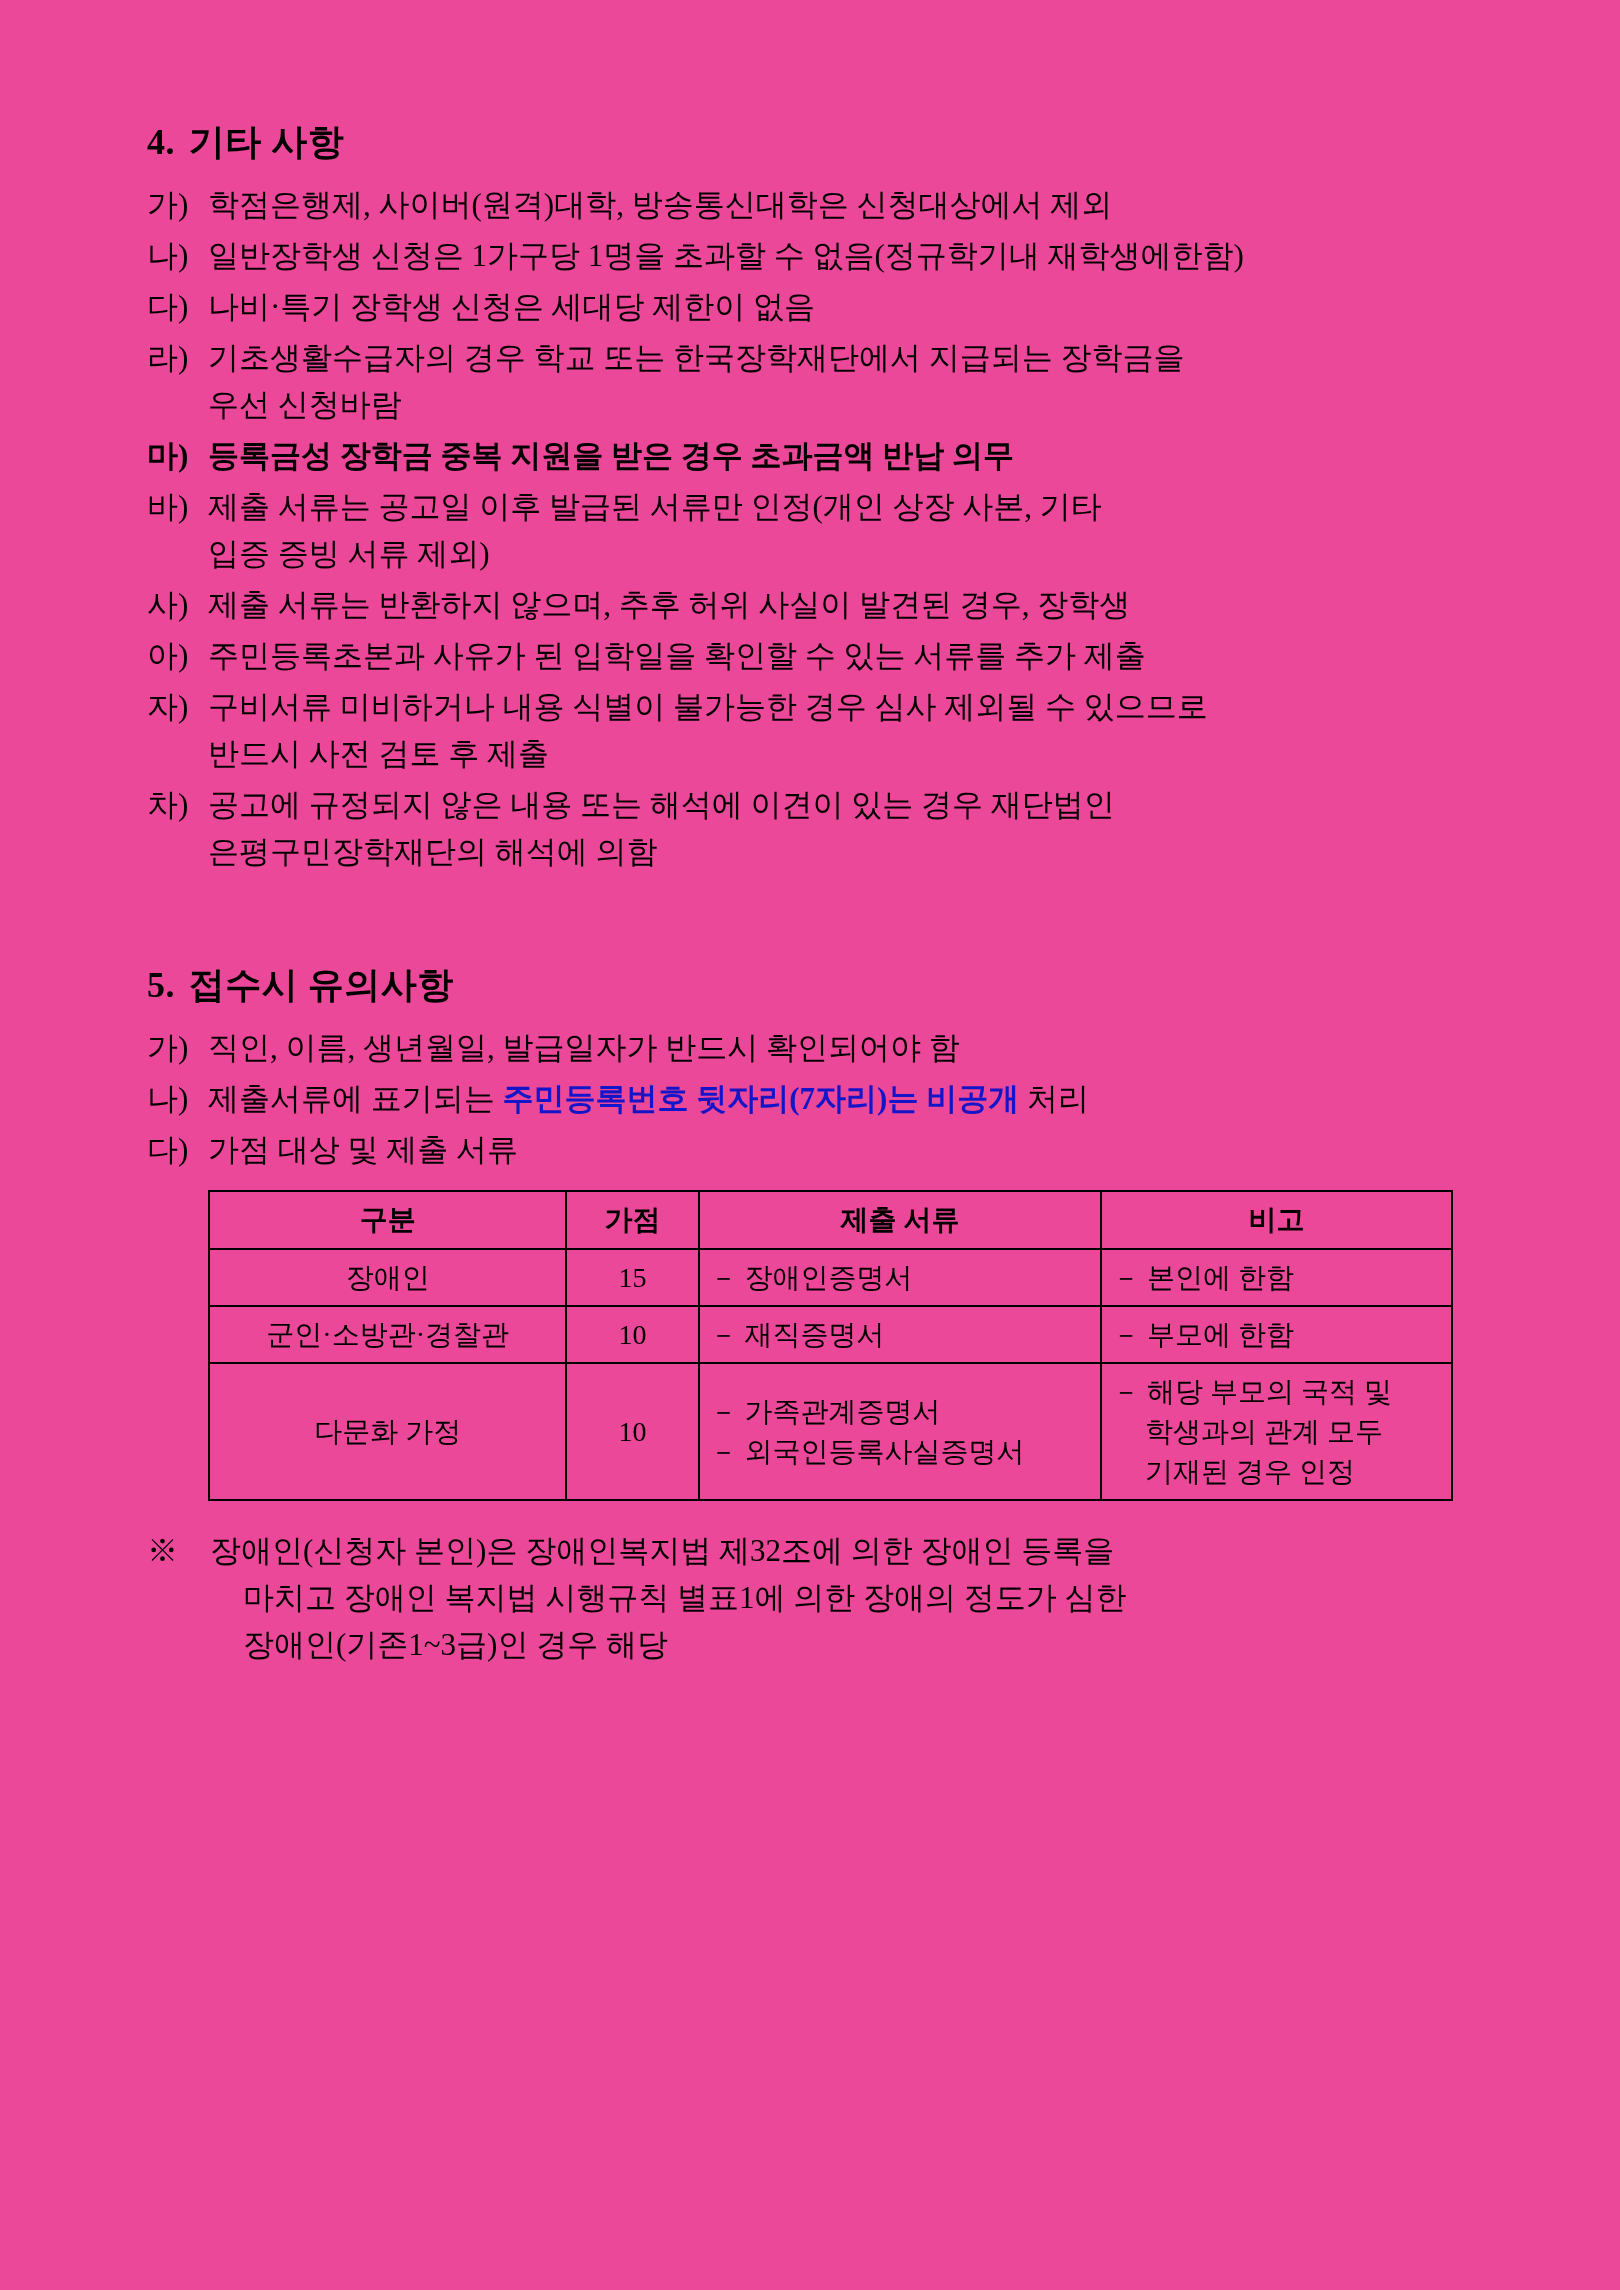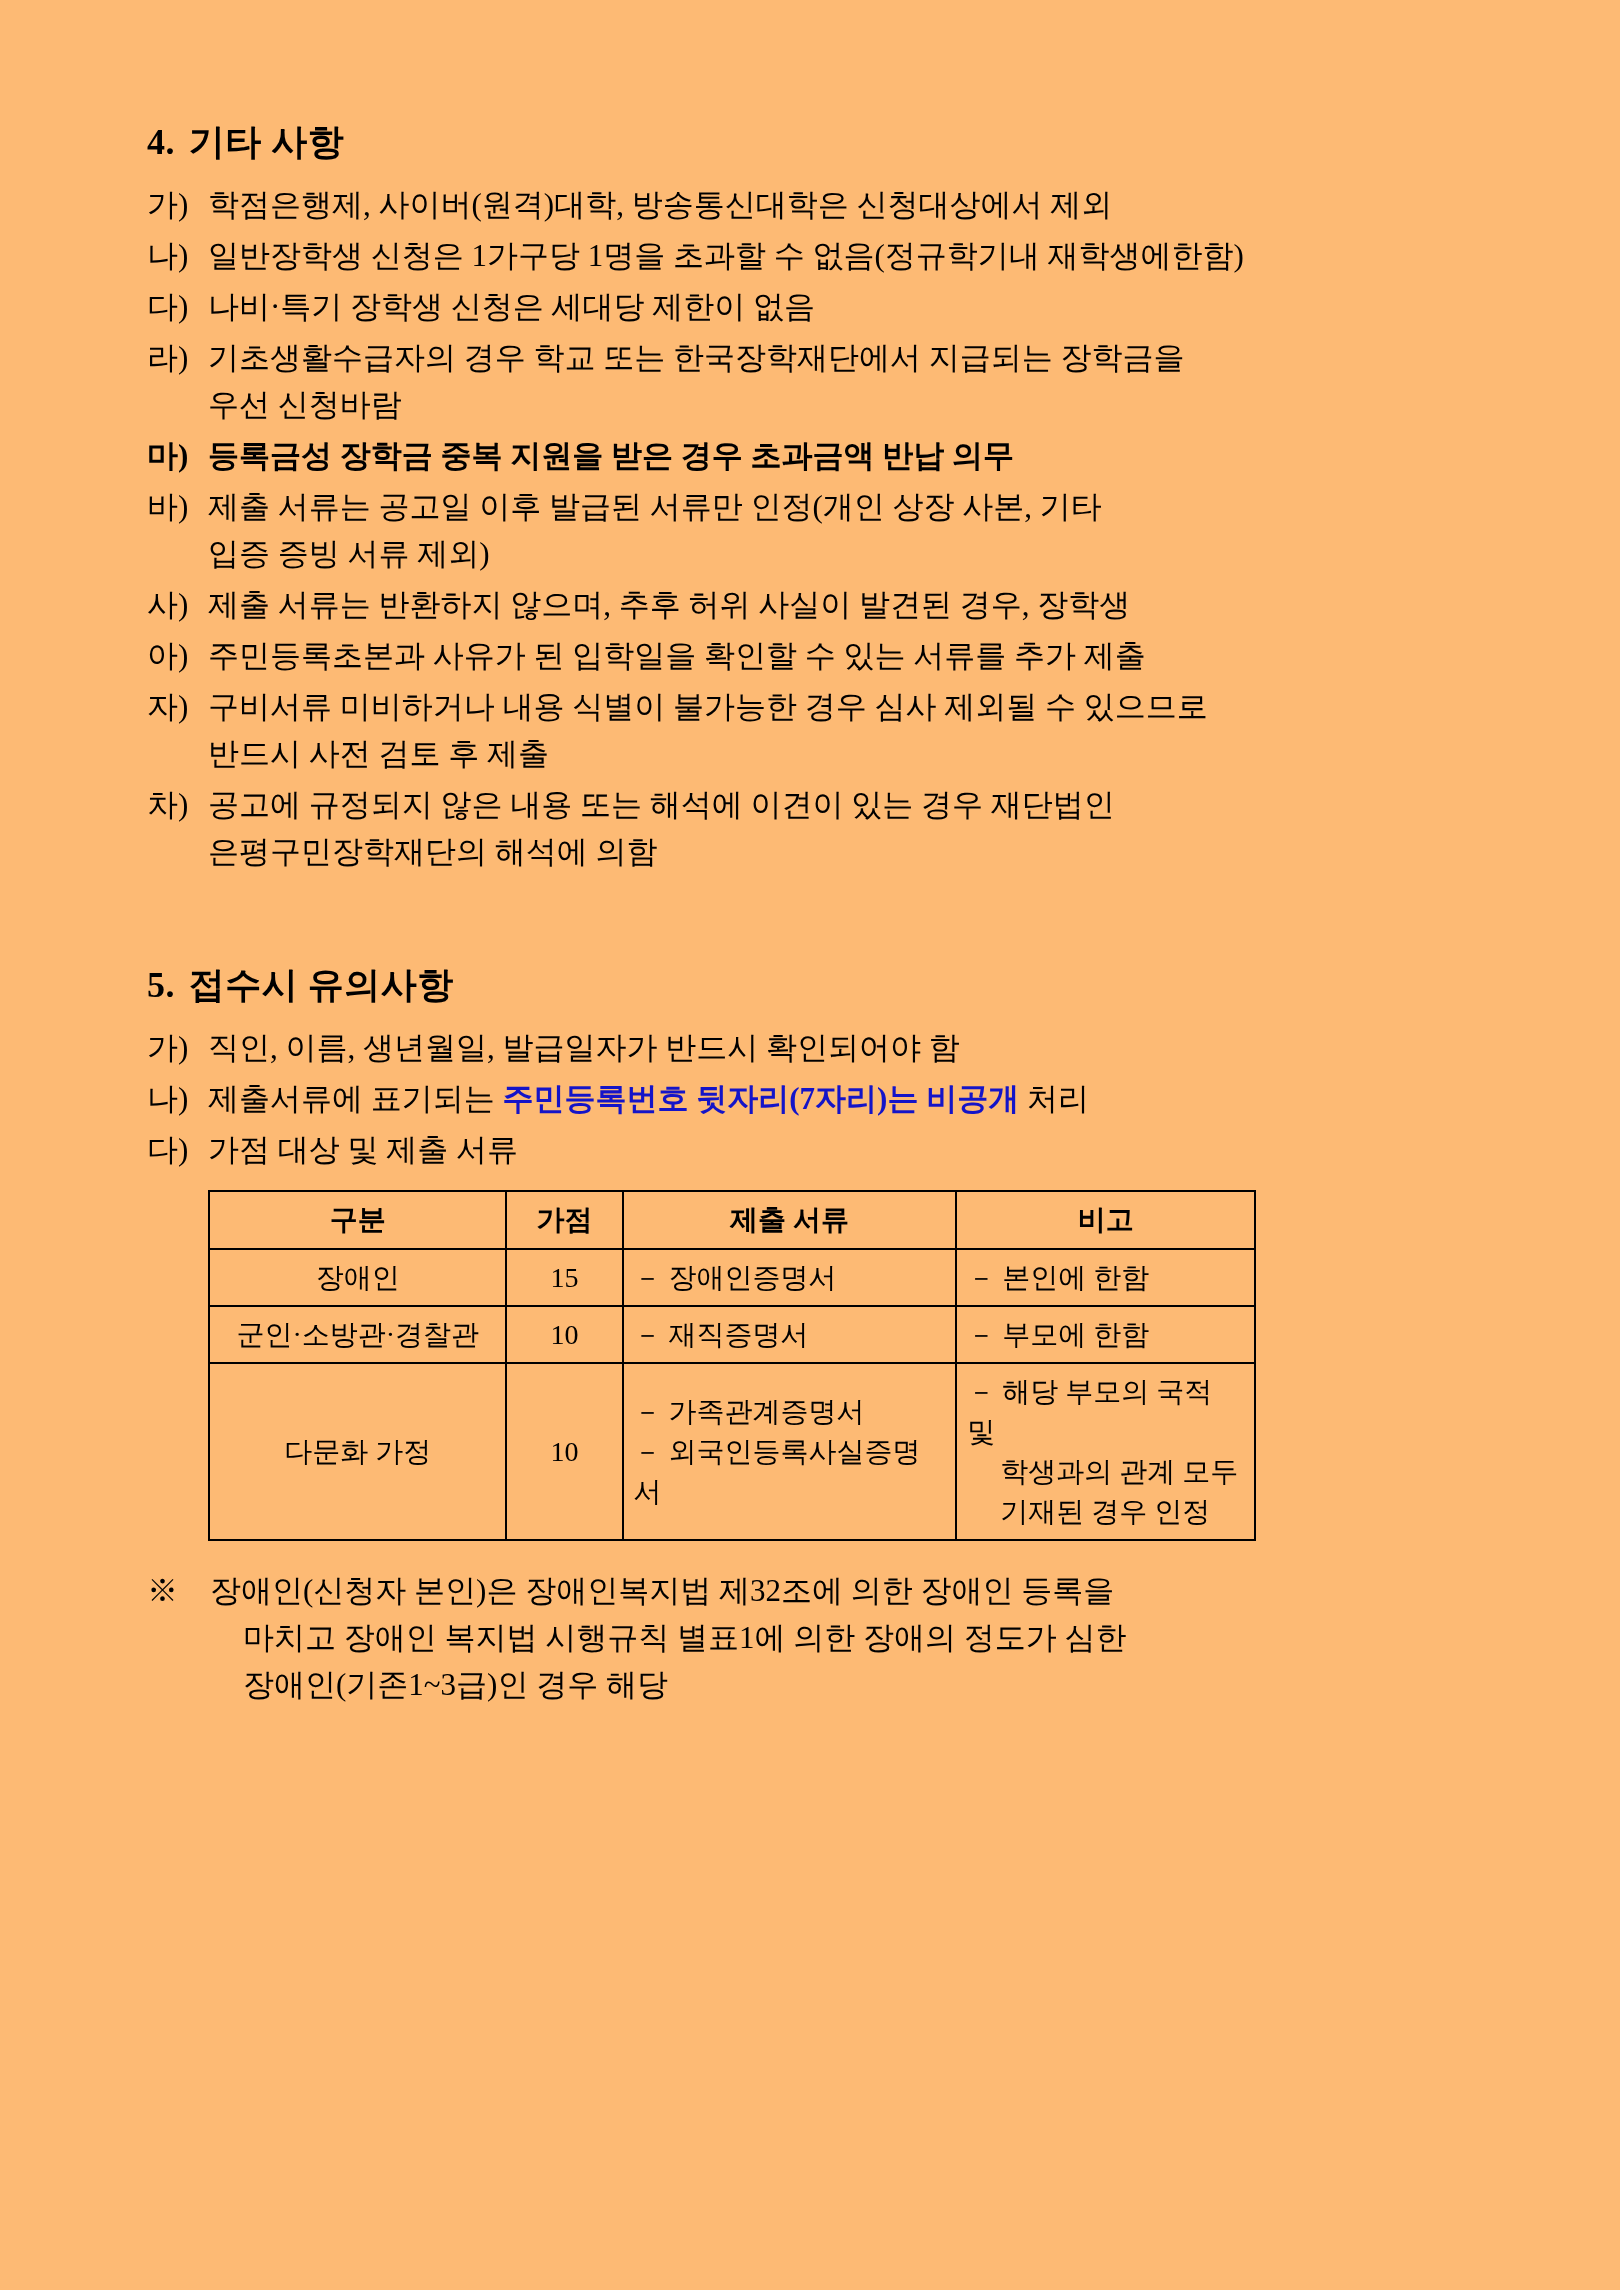--- a/index.html
+++ b/index.html
@@ -4,21 +4,21 @@
 <style>
   html, body {
     margin: 0;
     padding: 0;
     background: #ffffff;
   }
   .page {
     width: 1620px;
     height: 2291px;
     position: relative;
-    background: #fdba74;
+    background: #ec4899;
     font-family: "Liberation Serif", "DejaVu Serif", serif;
     color: #000000;
     box-sizing: border-box;
     padding: 118px 147px 0 147px;
   }
   .section {
     margin-bottom: 9.8px;
   }
   .section-title {
     font-size: 36px;
@@ -66,21 +66,21 @@
   }
   .indent-line {
     padding-left: 29px;
   }
   .spacer-big {
     height: 76px;
   }
   table.grade-table {
     border-collapse: collapse;
     margin: 17.6px 0 0 61px;
-    width: 1048px;
+    width: 1245px;
     font-size: 28px;
   }
   table.grade-table th,
   table.grade-table td {
     border: 2px solid #000000;
     padding: 7.8px 9.8px;
     line-height: 1.42;
   }
   table.grade-table th {
     text-align: center;

